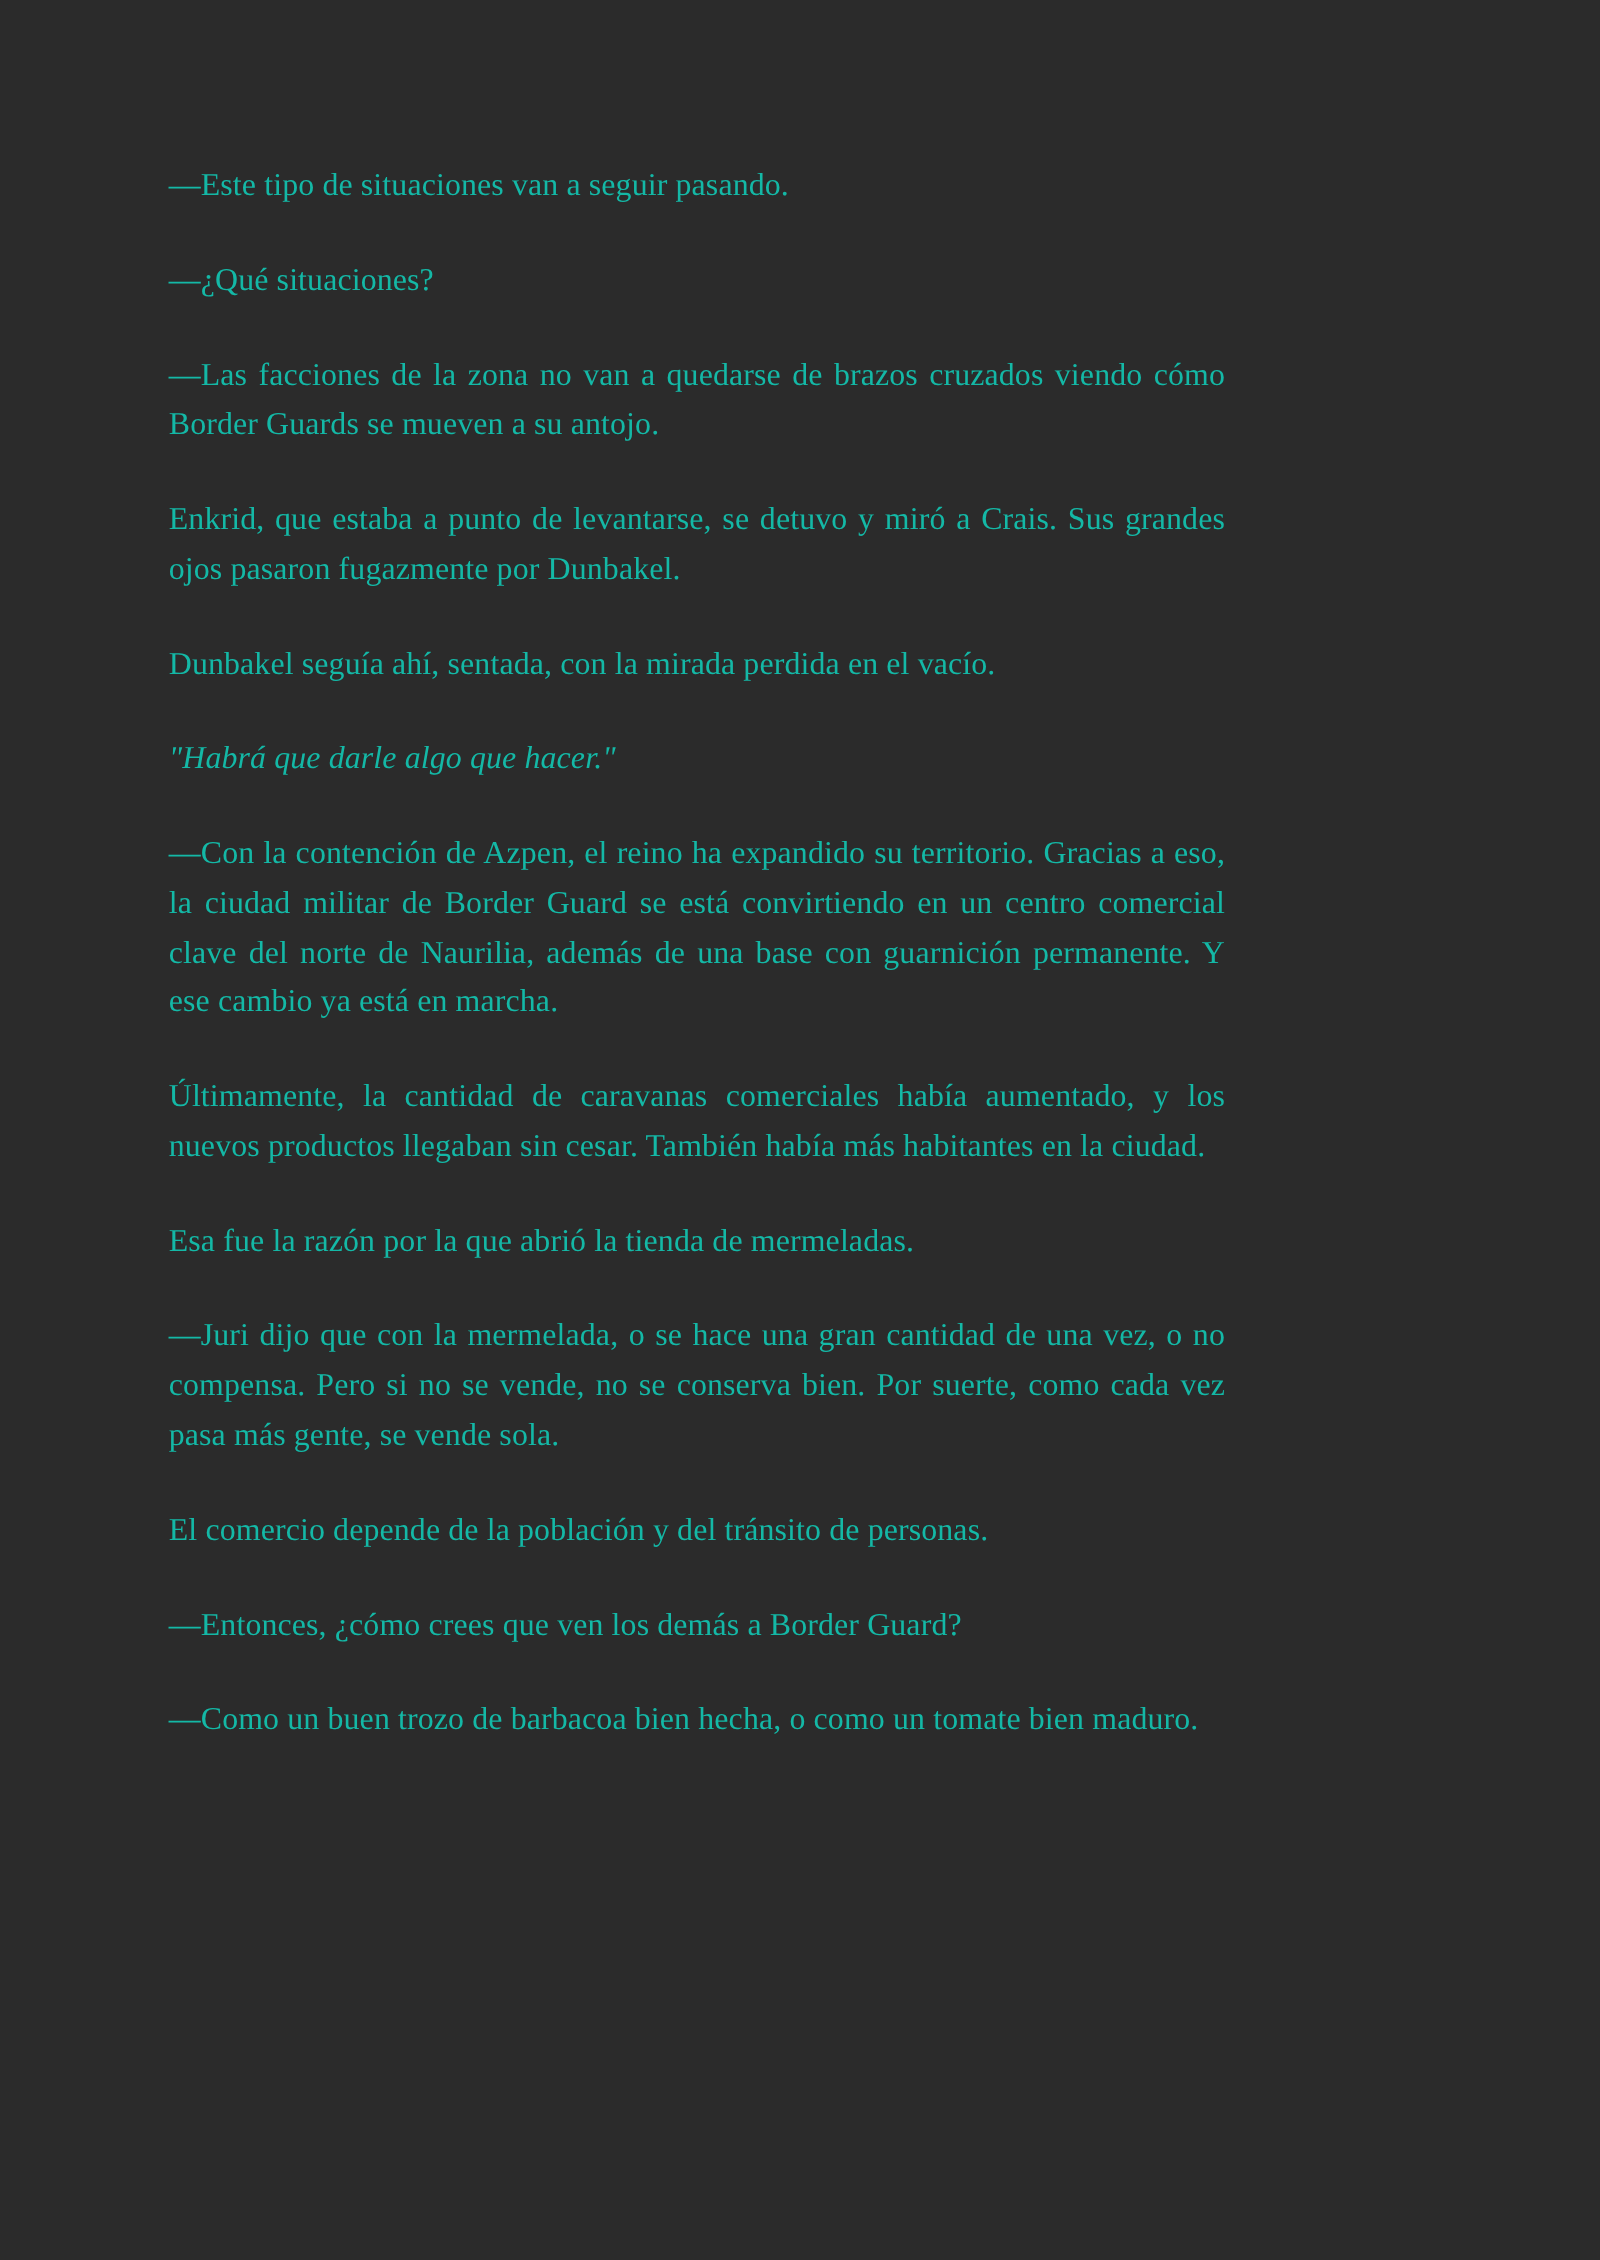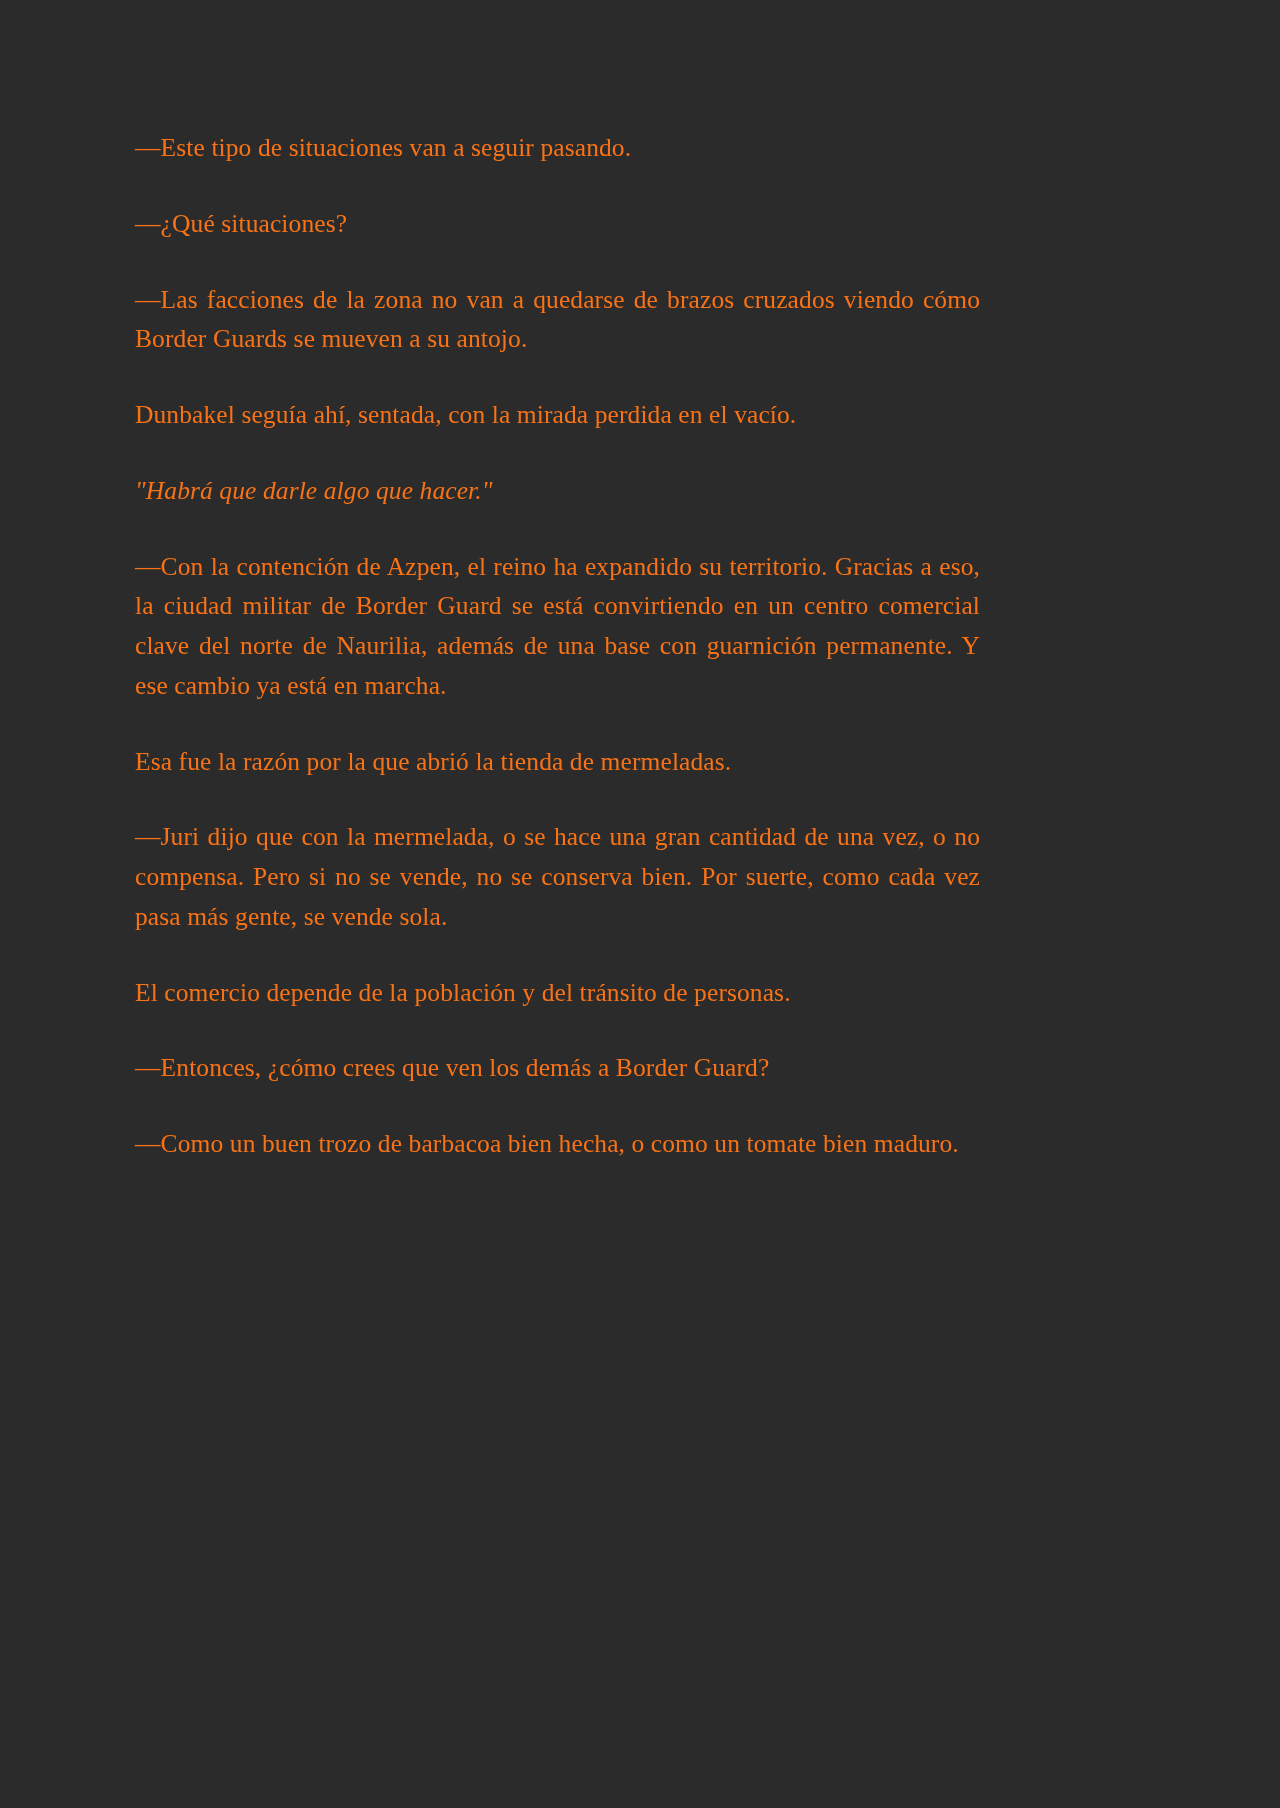--- a/index.html
+++ b/index.html
@@ -18,21 +18,21 @@
     box-sizing: border-box;
     padding: 128px 0 140px 0;
     background: #2b2b2b;
   }
   .content {
     width: 845px;
     margin: 0 auto;
     margin-left: 135px;
   }
   p.para {
-    color: #f97316;
+    color: #14b8a6;
     font-size: 25.5px;
     line-height: 1.56;
     text-align: justify;
     text-justify: inter-word;
     margin: 0 0 36px 0;
     letter-spacing: 0.1px;
     -webkit-font-smoothing: antialiased;
   }
   p.para:last-child {
     margin-bottom: 16px;
@@ -50,28 +50,30 @@
 
 <div class="page">
   <div class="content">
 
     <p class="para short">—Este tipo de situaciones van a seguir pasando.</p>
 
     <p class="para short">—¿Qué situaciones?</p>
 
     <p class="para">—Las facciones de la zona no van a quedarse de brazos cruzados viendo cómo Border Guards se mueven a su antojo.</p>
 
+    <p class="para">Enkrid, que estaba a punto de levantarse, se detuvo y miró a Crais. Sus grandes ojos pasaron fugazmente por Dunbakel.</p>
 
     <p class="para short">Dunbakel seguía ahí, sentada, con la mirada perdida en el vacío.</p>
 
     <p class="para short italic">"Habrá que darle algo que hacer."</p>
 
 
     <p class="para">—Con la contención de Azpen, el reino ha expandido su territorio. Gracias a eso, la ciudad militar de Border Guard se está convirtiendo en un centro comercial clave del norte de Naurilia, además de una base con guarnición permanente. Y ese cambio ya está en marcha.</p>
 
+    <p class="para">Últimamente, la cantidad de caravanas comerciales había aumentado, y los nuevos productos llegaban sin cesar. También había más habitantes en la ciudad.</p>
 
     <p class="para short">Esa fue la razón por la que abrió la tienda de mermeladas.</p>
 
     <p class="para">—Juri dijo que con la mermelada, o se hace una gran cantidad de una vez, o no compensa. Pero si no se vende, no se conserva bien. Por suerte, como cada vez pasa más gente, se vende sola.</p>
 
     <p class="para short">El comercio depende de la población y del tránsito de personas.</p>
 
 
     <p class="para short">—Entonces, ¿cómo crees que ven los demás a Border Guard?</p>
 

